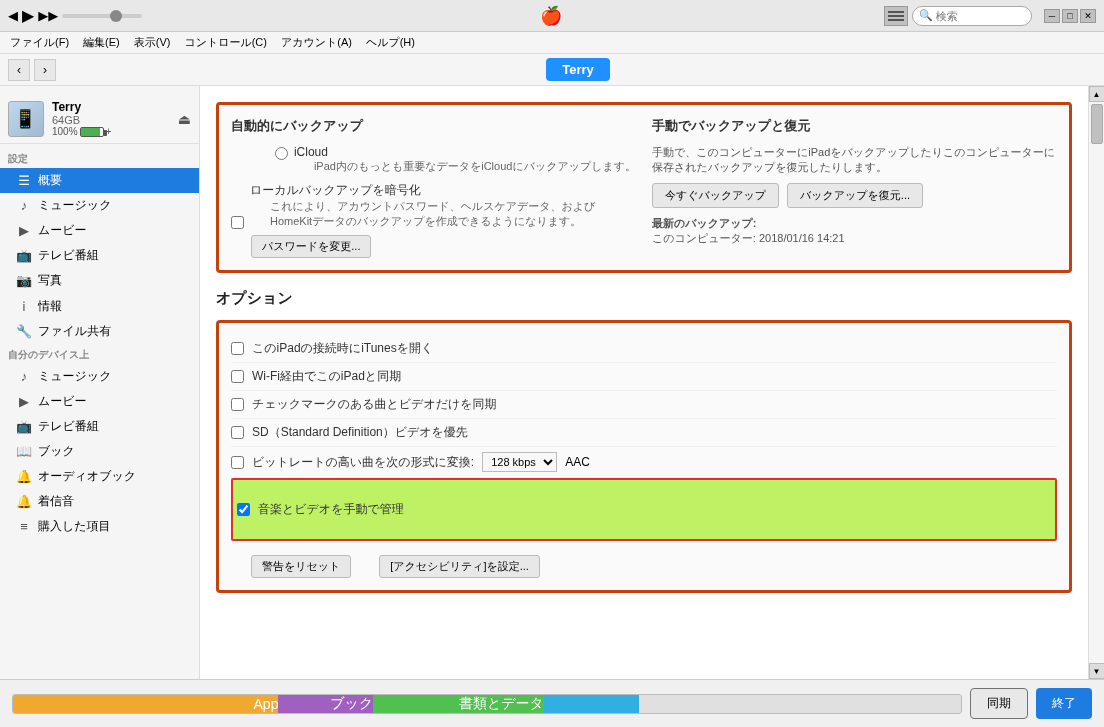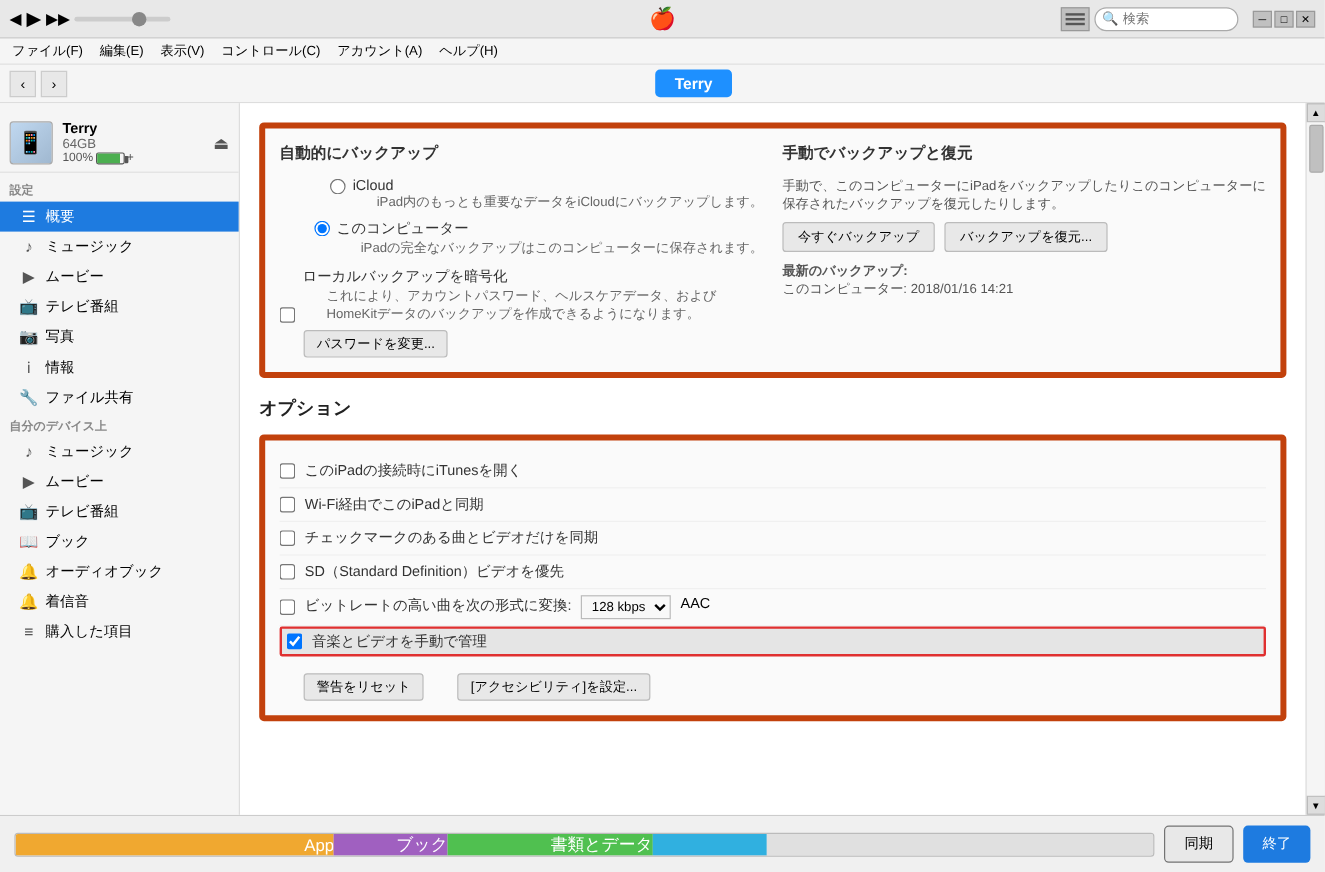--- a/index.html
+++ b/index.html
@@ -132,21 +132,21 @@
       display: flex;
       flex-direction: column;
       align-items: center;
     }
     .scroll-arrow { width: 16px; height: 16px; background: #ddd; border: 1px solid #bbb; display: flex; align-items: center; justify-content: center; font-size: 8px; cursor: pointer; }
     .scroll-track { flex: 1; width: 100%; position: relative; background: #f5f5f5; }
     .scroll-thumb { width: 12px; height: 40px; background: #c0c0c0; border: 1px solid #aaa; border-radius: 2px; margin: 2px auto; }
 
     
     .section-block {
-      border: 5px solid #c2410c;
+      border: 3px solid #c2410c;
       border-radius: 4px;
       padding: 12px;
       margin-bottom: 16px;
       background: #fafafa;
     }
     .section-title {
       font-size: 13px;
       font-weight: bold;
       margin-bottom: 10px;
       color: #333;
@@ -181,31 +181,32 @@
       font-size: 11px;
       cursor: pointer;
     }
     .last-backup { font-size: 11px; color: #555; margin-top: 8px; }
     .last-backup strong { font-weight: bold; }
 
     
     .options-title { font-size: 15px; font-weight: bold; margin-bottom: 12px; color: #222; }
     .option-item {
       display: flex;
+      align-items: center;
       gap: 8px;
       padding: 5px 0;
       border-bottom: 1px solid #f0f0f0;
     }
     .option-item:last-child { border-bottom: none; }
     .option-label { font-size: 12px; color: #333; }
     .option-item.highlighted {
       border: 2px solid #e03030;
       border-radius: 2px;
-      padding: 2px 4px;
-      background: #e5e5e5;
+      padding: 21px 4px;
+      background: #bef264;
     }
     .bitrate-select {
       padding: 2px 4px;
       border: 1px solid #bbb;
       font-size: 11px;
       background: #f8f8f8;
     }
     .option-btn-row { display: flex; gap: 8px; margin-top: 8px; }
 
     
@@ -381,27 +382,20 @@
         <div class="col-left">
           <div class="section-title">自動的にバックアップ</div>
           <div class="radio-group">
             <div class="radio-item">
               <input type="radio" name="backup" class="radio-input" style="">
               <div>
                 <div class="radio-label">iCloud</div>
                 <div class="radio-desc">iPad内のもっとも重要なデータをiCloudにバックアップします。</div>
               </div>
             </div>
-            <div class="radio-item">
-              <input type="radio" name="backup" checked="" class="radio-input" style="">
-              <div>
-                <div class="radio-label">このコンピューター</div>
-                <div class="radio-desc">iPadの完全なバックアップはこのコンピューターに保存されます。</div>
-              </div>
-            </div>
           </div>
           <div class="checkbox-item">
             <input type="checkbox" style="">
             <div>
               <span class="option-label">ローカルバックアップを暗号化</span>
               <div class="checkbox-desc">これにより、アカウントパスワード、ヘルスケアデータ、およびHomeKitデータのバックアップを作成できるようになります。</div>
             </div>
           </div>
           <button class="pwd-btn">パスワードを変更...</button>
         </div>

